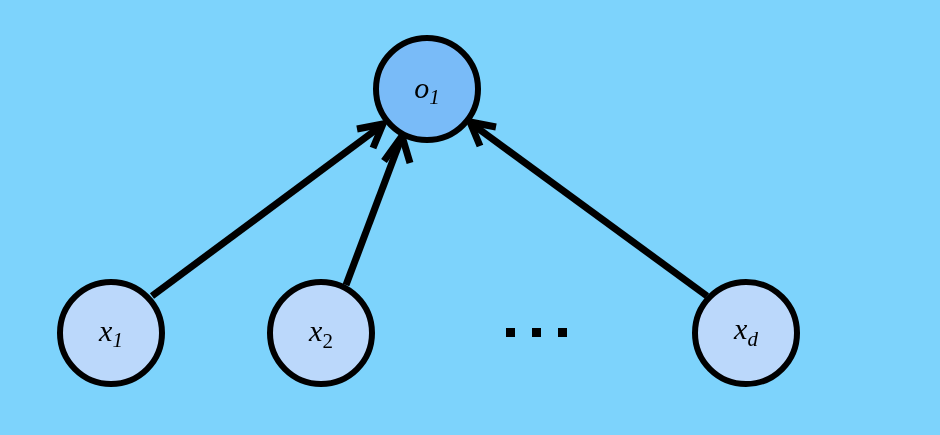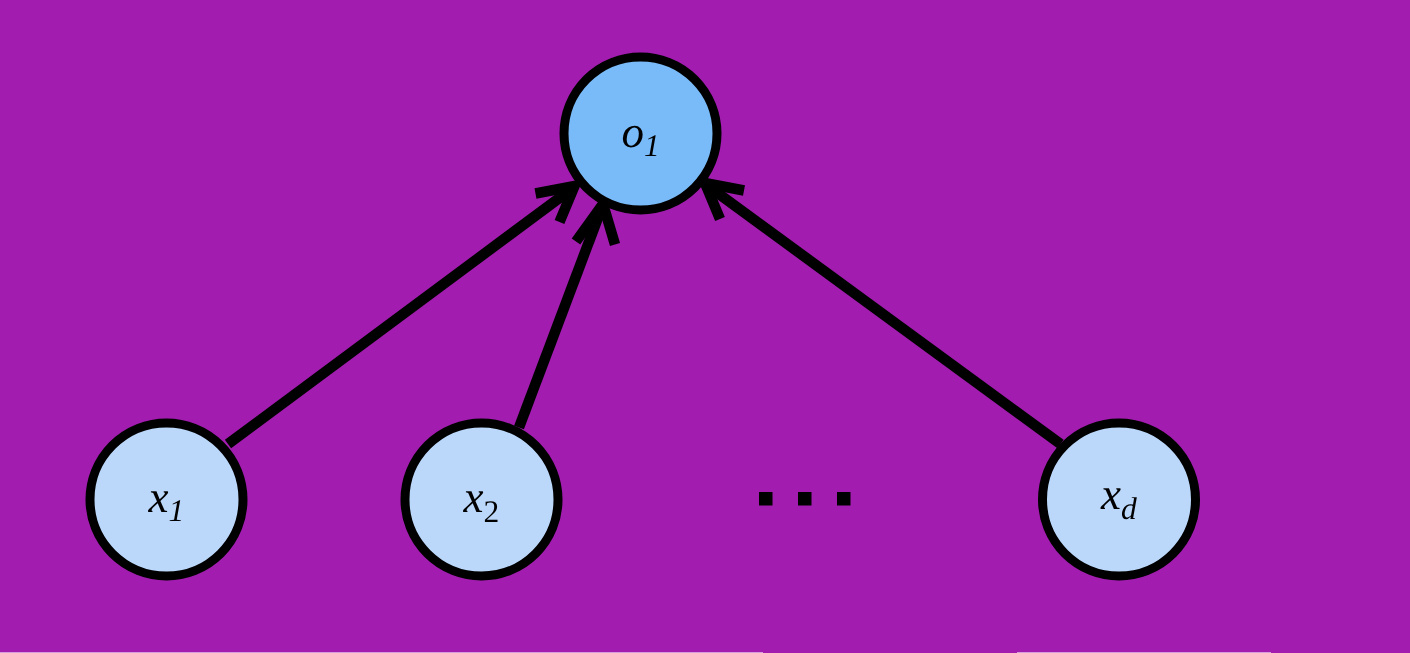--- a/index.html
+++ b/index.html
@@ -8,21 +8,21 @@
     padding: 0;
     background: #ffffff;
   }
   body {
     font-family: "Liberation Sans", sans-serif;
   }
   #canvas {
     position: relative;
     width: 940px;
     height: 435px;
-    background: #a21caf;
+    background: #7dd3fc;
     overflow: hidden;
   }
   #diagram-svg {
     position: absolute;
     top: 0;
     left: 0;
     width: 940px;
     height: 435px;
   }
   .node-label {

